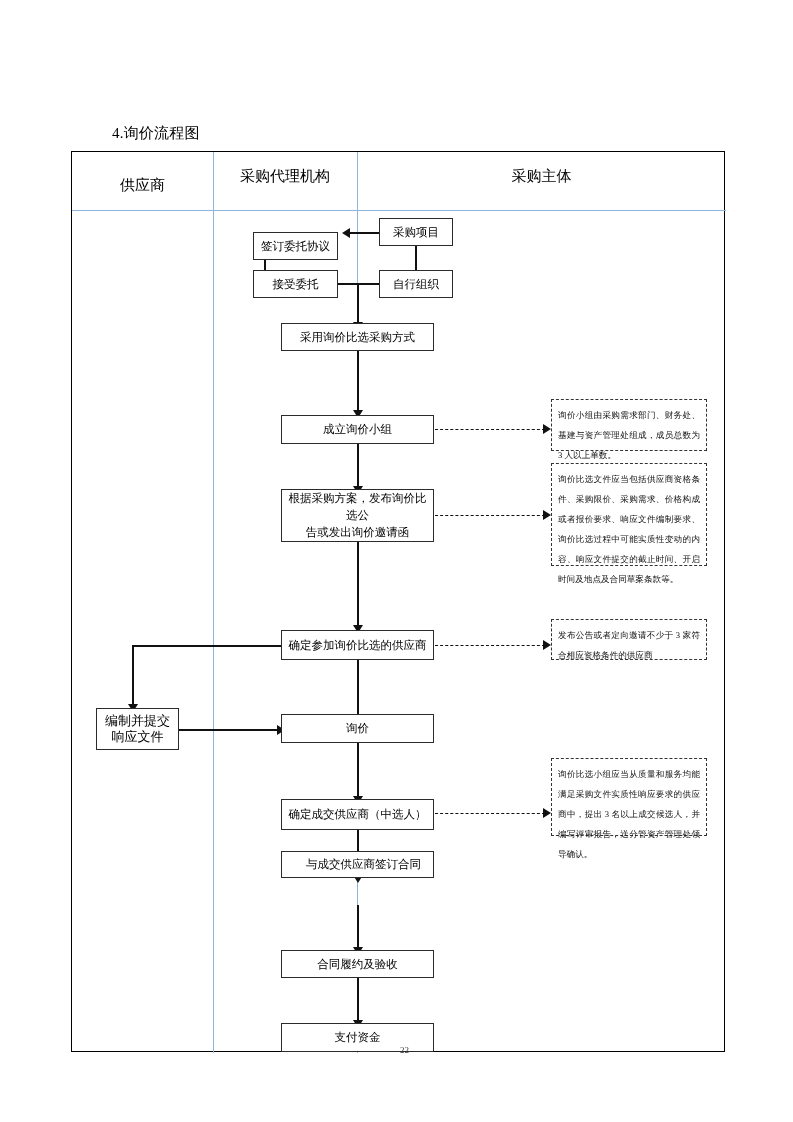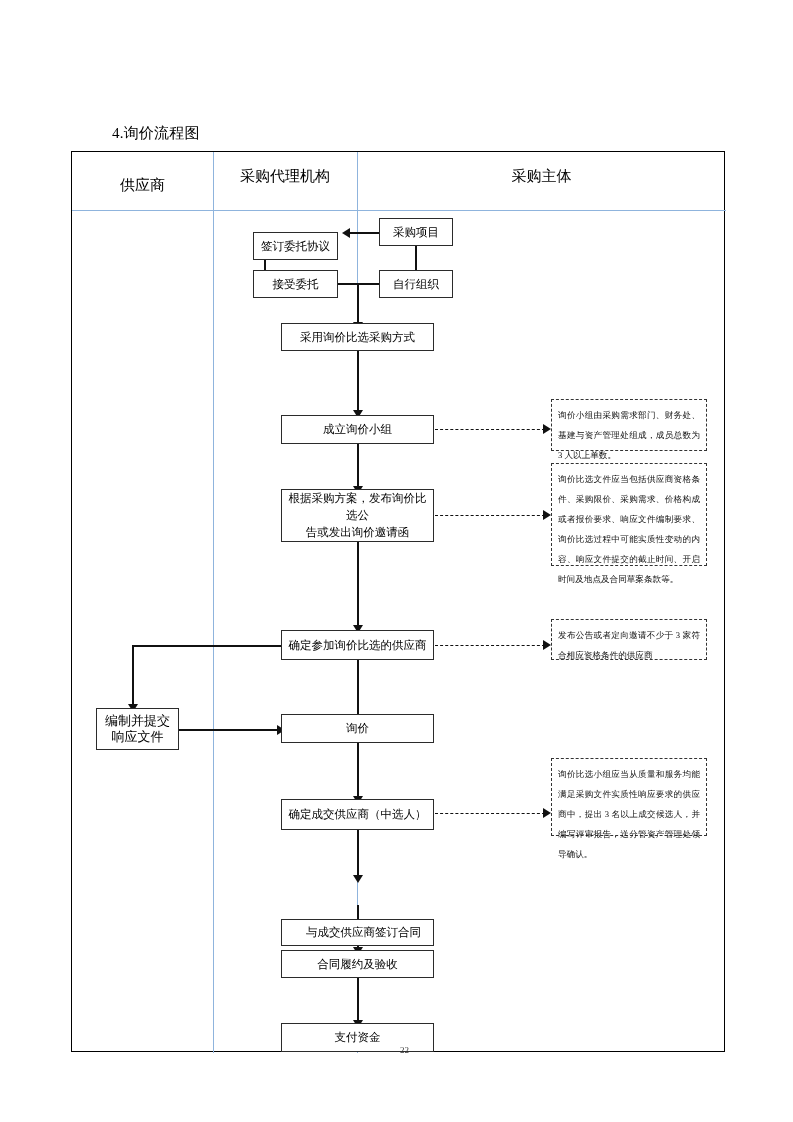--- a/index.html
+++ b/index.html
@@ -239,21 +239,21 @@
 
     <div class="node" style="left:209px; top:478px; width:153px; height:30px;">确定参加询价比选的供应商</div>
 
     <div class="node small" style="left:24px; top:556px; width:83px; height:42px;">编制并提交
 响应文件</div>
 
     <div class="node" style="left:209px; top:562px; width:153px; height:29px;">询价</div>
 
     <div class="node" style="left:209px; top:647px; width:153px; height:31px;">确定成交供应商（中选人）</div>
 
-    <div class="node" style="left:209px; top:767px; width:153px; height:27px;padding-left:16px;">与成交供应商签订合同</div>
+    <div class="node" style="left:209px; top:699px; width:153px; height:27px;padding-left:16px;">与成交供应商签订合同</div>
 
     <div class="node" style="left:209px; top:798px; width:153px; height:28px;">合同履约及验收</div>
 
     <div class="node" style="left:209px; top:871px; width:153px; height:29px;">支付资金</div>
 
     <div class="note" style="left:479px; top:247px; width:156px; height:52px;">询价小组由采购需求部门、财务处、基建与资产管理处组成，成员总数为 3 人以上单数。</div>
 
     <div class="note" style="left:479px; top:311px; width:156px; height:103px;">询价比选文件应当包括供应商资格条件、采购限价、采购需求、价格构成或者报价要求、响应文件编制要求、询价比选过程中可能实质性变动的内容、响应文件提交的截止时间、开启时间及地点及合同草案条款等。</div>
 
     <div class="note" style="left:479px; top:467px; width:156px; height:41px;">发布公告或者定向邀请不少于 3 家符合相应资格条件的供应商</div>

